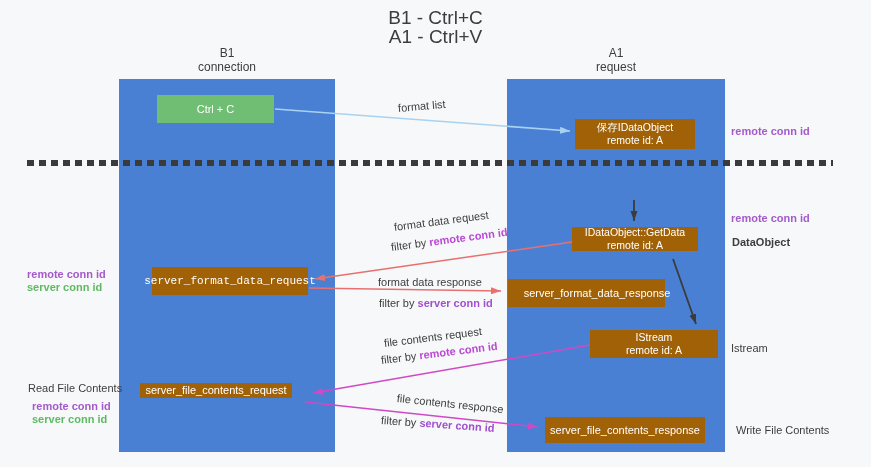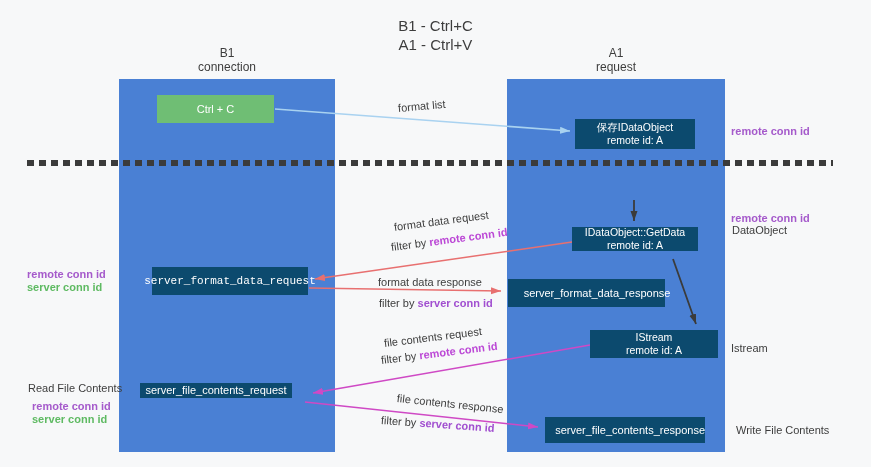--- a/index.html
+++ b/index.html
@@ -10,36 +10,36 @@
   #canvas{
     position:relative;
     width:871px;height:467px;
     background:#f7f8f9;
     overflow:hidden;
   }
   .abs{position:absolute;}
   .title{
     left:0;right:0;top:8px;
     text-align:center;
-    font-size:15px;line-height:19px;color:#3d3d3d;margin-top:8px;
+    font-size:19px;line-height:19px;color:#3d3d3d;
   }
   .lane-header{
     text-align:center;
     font-size:12px;line-height:14px;color:#3d3d3d;
   }
   .lane{
     background:#4a80d4;
   }
   .node{
     display:flex;flex-direction:column;
     align-items:center;justify-content:center;
     color:#ffffff;text-align:center;
     box-sizing:border-box;
   }
-  .node.orange{background:#0c4a6e;font-size:10.5px;line-height:13px;}
+  .node.orange{background:#a16207;font-size:10.5px;line-height:13px;}
   .node.green{background:#6fbe74;font-size:11px;}
   .node .snake{font-size:11px;}
   .side-label{font-size:11px;line-height:13px;color:#3d3d3d;white-space:nowrap;}
   .conn-purple{color:#a55acb;font-weight:bold;font-size:11px;line-height:13px;white-space:nowrap;}
   .conn-green{color:#5eba62;font-weight:bold;font-size:11px;line-height:13px;white-space:nowrap;}
   .mid-label{
     font-size:11px;color:#3d3d3d;white-space:nowrap;
     transform-origin:left center;
   }
   .mid-label b.remote{color:#bc49d6;}
@@ -116,41 +116,41 @@
     <span>IDataObject::GetData</span>
     <span>remote id: A</span>
   </div>
   <div class="abs node orange" style="left:508px;top:279px;width:157px;height:28px;padding-left:21px;">
     <span class="snake">server_format_data_response</span>
   </div>
   <div class="abs node orange" style="left:590px;top:330px;width:128px;height:28px;">
     <span>IStream</span>
     <span>remote id: A</span>
   </div>
-  <div class="abs node orange" style="left:545px;top:417px;width:160px;height:26px;align-items:flex-end;">
+  <div class="abs node orange" style="left:545px;top:417px;width:160px;height:26px;">
     <span class="snake">server_file_contents_response</span>
   </div>
 
   <div class="abs mid-label" style="left:398px;top:102px;transform:rotate(-5deg);">format list</div>
 
   <div class="abs mid-label" style="left:394px;top:221px;transform:rotate(-7.5deg);">format data request</div>
   <div class="abs mid-label" style="left:391px;top:241px;transform:rotate(-7.5deg);"><span>filter by </span><b class="remote">remote conn id</b></div>
 
   <div class="abs mid-label" style="left:378px;top:276px;">format data response</div>
   <div class="abs mid-label" style="left:379px;top:297px;"><span>filter by </span><b class="server">server conn id</b></div>
 
   <div class="abs mid-label" style="left:384px;top:337px;transform:rotate(-7deg);">file contents request</div>
   <div class="abs mid-label" style="left:381px;top:354px;transform:rotate(-7deg);"><span>filter by </span><b class="remote">remote conn id</b></div>
 
   <div class="abs mid-label" style="left:397px;top:392px;transform:rotate(6deg);">file contents response</div>
   <div class="abs mid-label" style="left:381px;top:414px;transform:rotate(4deg);"><span>filter by </span><b class="server">server conn id</b></div>
 
   <div class="abs conn-purple" style="left:731px;top:125px;">remote conn id</div>
   <div class="abs conn-purple" style="left:731px;top:212px;">remote conn id</div>
-  <div class="abs side-label" style="left:732px;top:224px;">DataObject</div>
+  <div class="abs side-label" style="left:732px;top:236px;font-weight:bold;">DataObject</div>
   <div class="abs side-label" style="left:731px;top:342px;">Istream</div>
   <div class="abs side-label" style="left:736px;top:424px;">Write File Contents</div>
 
   <div class="abs" style="left:27px;top:268px;">
     <div class="conn-purple">remote conn id</div>
     <div class="conn-green">server conn id</div>
   </div>
   <div class="abs side-label" style="left:28px;top:382px;">Read File Contents</div>
   <div class="abs" style="left:32px;top:400px;">
     <div class="conn-purple">remote conn id</div>

